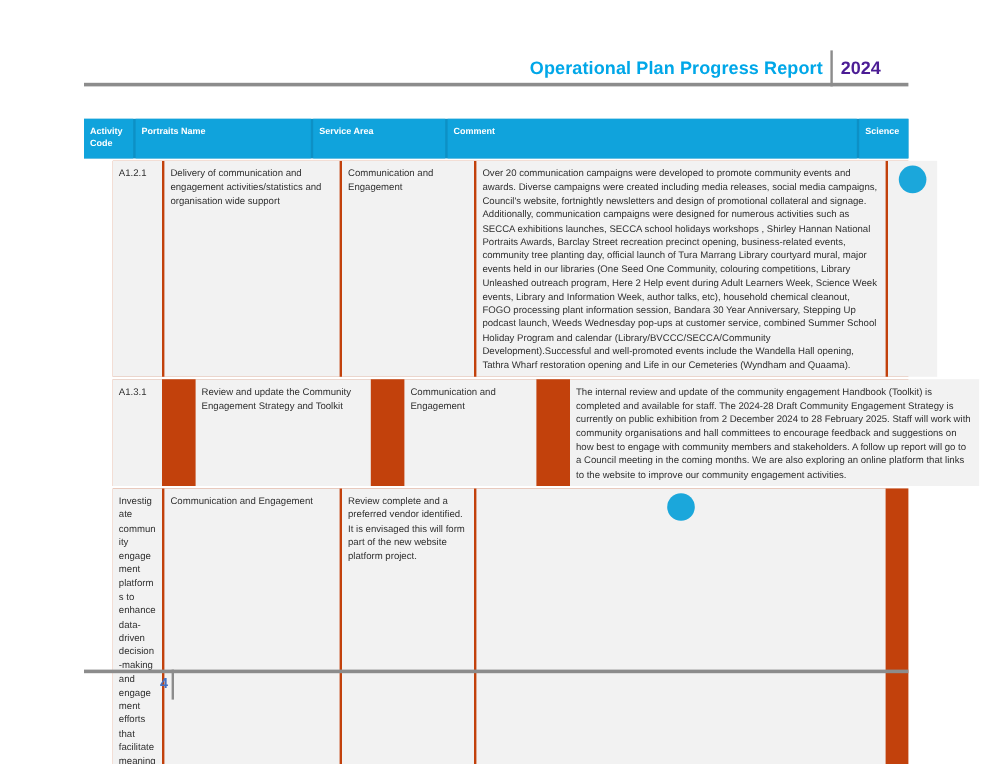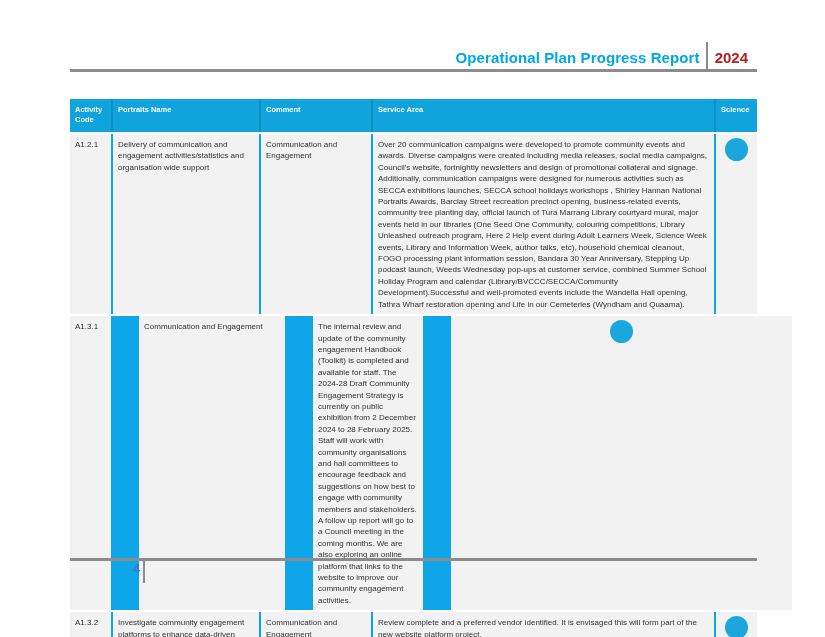--- a/index.html
+++ b/index.html
@@ -4,49 +4,49 @@
 <style>
   * { margin:0; padding:0; box-sizing:border-box; }
   html,body { background:#ffffff; }
   .page {
     position:relative; width:825px; height:637px; background:#ffffff;
     font-family:"Liberation Sans", sans-serif; color:#303030; overflow:hidden;
   }
 
   
   .hdr-row {
-    position:absolute; top:44px; right:77px; height:26px;
+    position:absolute; top:44px; right:91px; height:26px;
     display:flex; align-items:center;
   }
   .hdr-title {
     color:#00A7E8; font-weight:bold; font-size:15px; letter-spacing:0.1px;
     white-space:nowrap;
   }
   .hdr-vline {
     width:2px; height:30px; background:#8C8C8C; margin:0 7px 0 6px;
     align-self:flex-start; margin-top:-2px;
   }
-  .hdr-year { color:#b91c1c; font-weight:bold; font-size:15px; }
+  .hdr-year { color:#4c1d95; font-weight:bold; font-size:15px; }
   .hdr-rule {
     position:absolute; top:69px; left:70px; width:687px; height:2.5px; background:#8C8C8C;
   }
 
   
   .tbl { position:absolute; top:99px; left:70px; width:687px; }
   .grid-row {
     display:grid;
     grid-template-columns:41px 146px 110px 341px 41px;
     column-gap:2px; margin-bottom:2px;
   }
   .thead { background:#0D90C5; min-height:33px; margin-bottom:2px; }
   .thead .cell {
     background:#10A3DC; color:#ffffff; font-weight:bold; font-size:7.5px;
     line-height:10px; padding:6px 4px 4px 5px;
   }
-  .trow { background:#0ea5e9; }
+  .trow { background:#c2410c;margin-left:24px; }
   .trow .cell {
     background:#F2F2F2; font-size:8px; line-height:11.4px; padding:5px 5px 4px 5px;
     word-wrap:break-word;
   }
   .r1 { min-height:180px; } .r1 .cell { min-height:180px; }
   .r2 { min-height:88px;gap:28px;  } .r2 .cell { min-height:88px;  }
   .r3 { min-height:78px;  } .r3 .cell { min-height:78px;  }
   .r4 { min-height:30px;  } .r4 .cell { min-height:30px;text-align:right;  }
   .cell.status-cell { padding:0; }
   .dot {
@@ -77,46 +77,46 @@
     <span class="hdr-vline"></span>
     <span class="hdr-year">2024</span>
   </div>
   <div class="hdr-rule"></div>
 
   <div class="tbl">
 
     <div class="grid-row thead">
       <div class="cell">Activity Code</div>
       <div class="cell">Portraits Name</div>
+      <div class="cell">Service Area</div>
       <div class="cell">Comment</div>
-      <div class="cell">Service Area</div>
       <div class="cell">Science</div>
     </div>
 
     <div class="grid-row trow r1">
       <div class="cell">A1.2.1</div>
       <div class="cell">Delivery of communication and engagement activities/statistics and organisation wide support</div>
       <div class="cell">Communication and Engagement</div>
       <div class="cell">Over 20 communication campaigns were developed to promote community events and awards. Diverse campaigns were created including media releases, social media campaigns, Council's website, fortnightly newsletters and design of promotional collateral and signage. Additionally, communication campaigns were designed for numerous activities such as SECCA exhibitions launches, SECCA school holidays workshops , Shirley Hannan National Portraits Awards, Barclay Street recreation precinct opening, business-related events, community tree planting day, official launch of Tura Marrang Library courtyard mural, major events held in our libraries (One Seed One Community, colouring competitions, Library Unleashed outreach program, Here 2 Help event during Adult Learners Week, Science Week events, Library and Information Week, author talks, etc), household chemical cleanout, FOGO processing plant information session, Bandara 30 Year Anniversary, Stepping Up podcast launch, Weeds Wednesday pop-ups at customer service, combined Summer School Holiday Program and calendar (Library/BVCCC/SECCA/Community Development).Successful and well-promoted events include the Wandella Hall opening, Tathra Wharf restoration opening and Life in our Cemeteries (Wyndham and Quaama).</div>
       <div class="cell status-cell">
         <span class="dot" style="background-color: rgb(27, 167, 219);"></span>
       </div>
     </div>
 
     <div class="grid-row trow r2">
       <div class="cell">A1.3.1</div>
+      <div class="cell">Review and update the Community Engagement Strategy and Toolkit</div>
       <div class="cell">Communication and Engagement</div>
       <div class="cell">The internal review and update of the community engagement Handbook (Toolkit) is completed and available for staff. The 2024-28 Draft Community Engagement Strategy is currently on public exhibition from 2 December 2024 to 28 February 2025. Staff will work with community organisations and hall committees to encourage feedback and suggestions on how best to engage with community members and stakeholders. A follow up report will go to a Council meeting in the coming months. We are also exploring an online platform that links to the website to improve our community engagement activities.</div>
       <div class="cell status-cell">
         <span class="dot" style="background-color: rgb(27, 167, 219);"></span>
       </div>
     </div>
 
     <div class="grid-row trow r3">
-      <div class="cell">A1.3.2</div>
       <div class="cell">Investigate community engagement platforms to enhance data-driven decision-making and engagement efforts that facilitate meaningful interactions between Program and the community</div>
       <div class="cell">Communication and Engagement</div>
       <div class="cell">Review complete and a preferred vendor identified. It is envisaged this will form part of the new website platform project.</div>
       <div class="cell status-cell">
         <span class="dot" style="background-color: rgb(27, 167, 219);"></span>
       </div>
     </div>
 
     <div class="grid-row trow r4">
       <div class="cell">A1.4.1</div>

